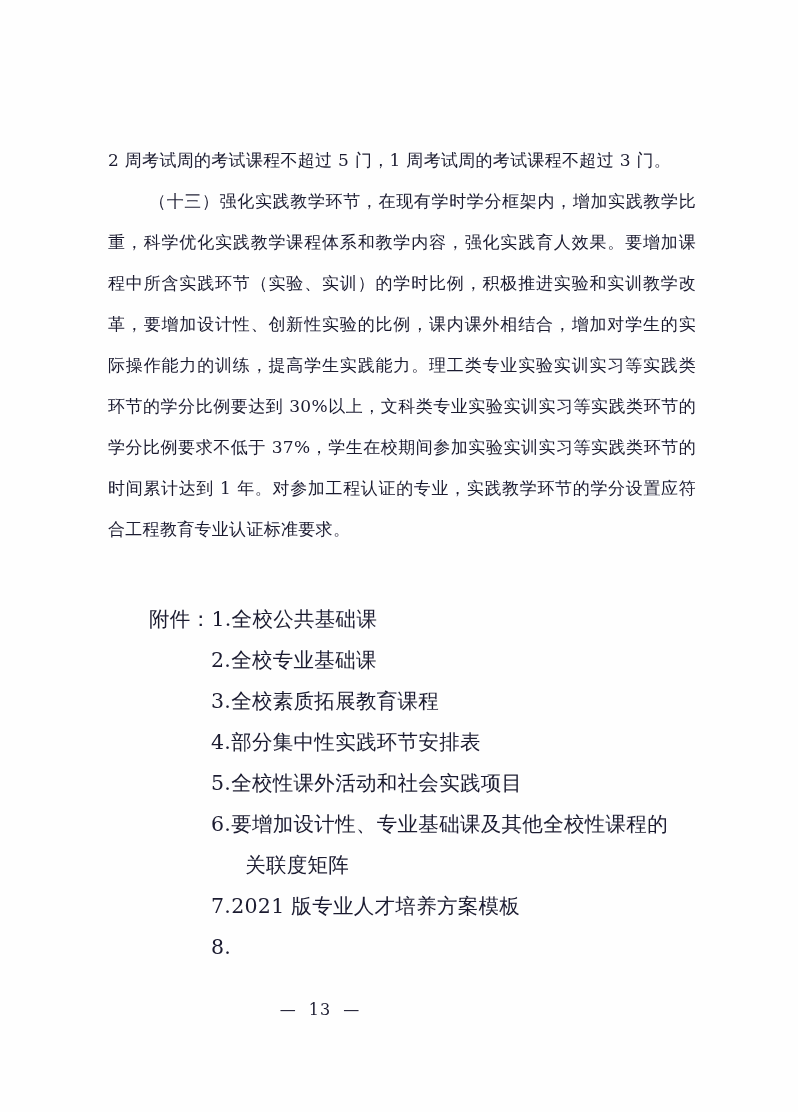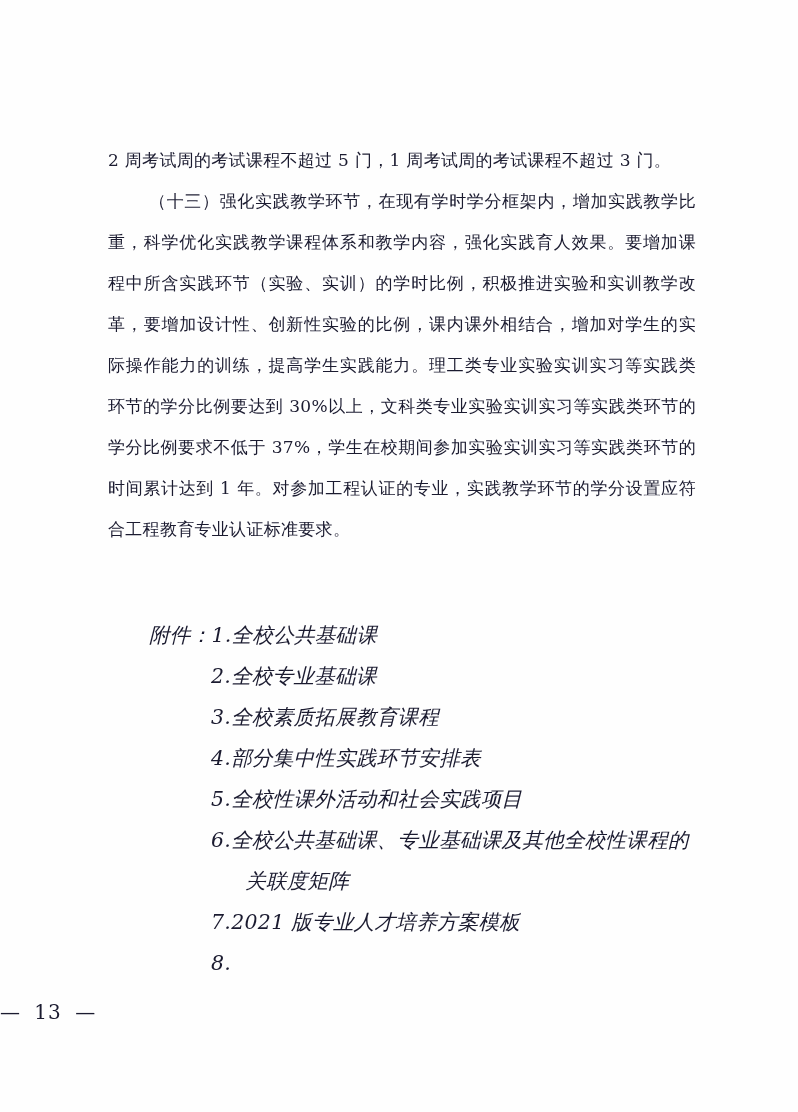--- a/index.html
+++ b/index.html
@@ -33,22 +33,21 @@
     color: #1b1b30;
     margin: 0;
   }
   .para.indent {
     text-indent: 41px;
   }
   .block-gap {
     height: 41px;
   }
   .attach {
-    margin-top: 24px;
-    font-style: italic;
+    margin-top: 8px;
   }
   .attach-row {
     display: flex;
     font-size: 20.5px;
     line-height: 41px;
     color: #1b1b30;
     letter-spacing: 0.3px;
   }
   .attach-label {
     width: 41px;
@@ -71,22 +70,22 @@
     padding-left: 14px;
   }
   .attach-indent {
     padding-left: 103px;
   }
   .footer {
     position: absolute;
     left: 0;
     top: 1000px;
     width: 640px;
-    text-align: left;
-    font-size: 20px;
+    text-align: center;
+    font-size: 16px;
     color: #1b1b30;
     letter-spacing: 1px;
   }
   .footer .pg {
     padding: 0 6px;
   }
 </style>
 </head>
 <body>
 
@@ -124,21 +123,21 @@
       </div>
 
       <div class="attach-row attach-indent">
         <span class="attach-num">5.</span>
         <span class="attach-text">全校性课外活动和社会实践项目</span>
       </div>
 
       <div class="attach-row attach-indent">
         <span class="attach-num">6.</span>
         <span class="attach-text">
-          <span>全校公共基础课、专业基础课及其他全校性课程的</span>
+          <span>要增加设计性、专业基础课及其他全校性课程的</span>
           <span class="cont">关联度矩阵</span>
         </span>
       </div>
 
       <div class="attach-row attach-indent">
         <span class="attach-num">7.</span>
         <span class="attach-text">2021 版专业人才培养方案模板</span>
       </div>
 
       <div class="attach-row attach-indent">

